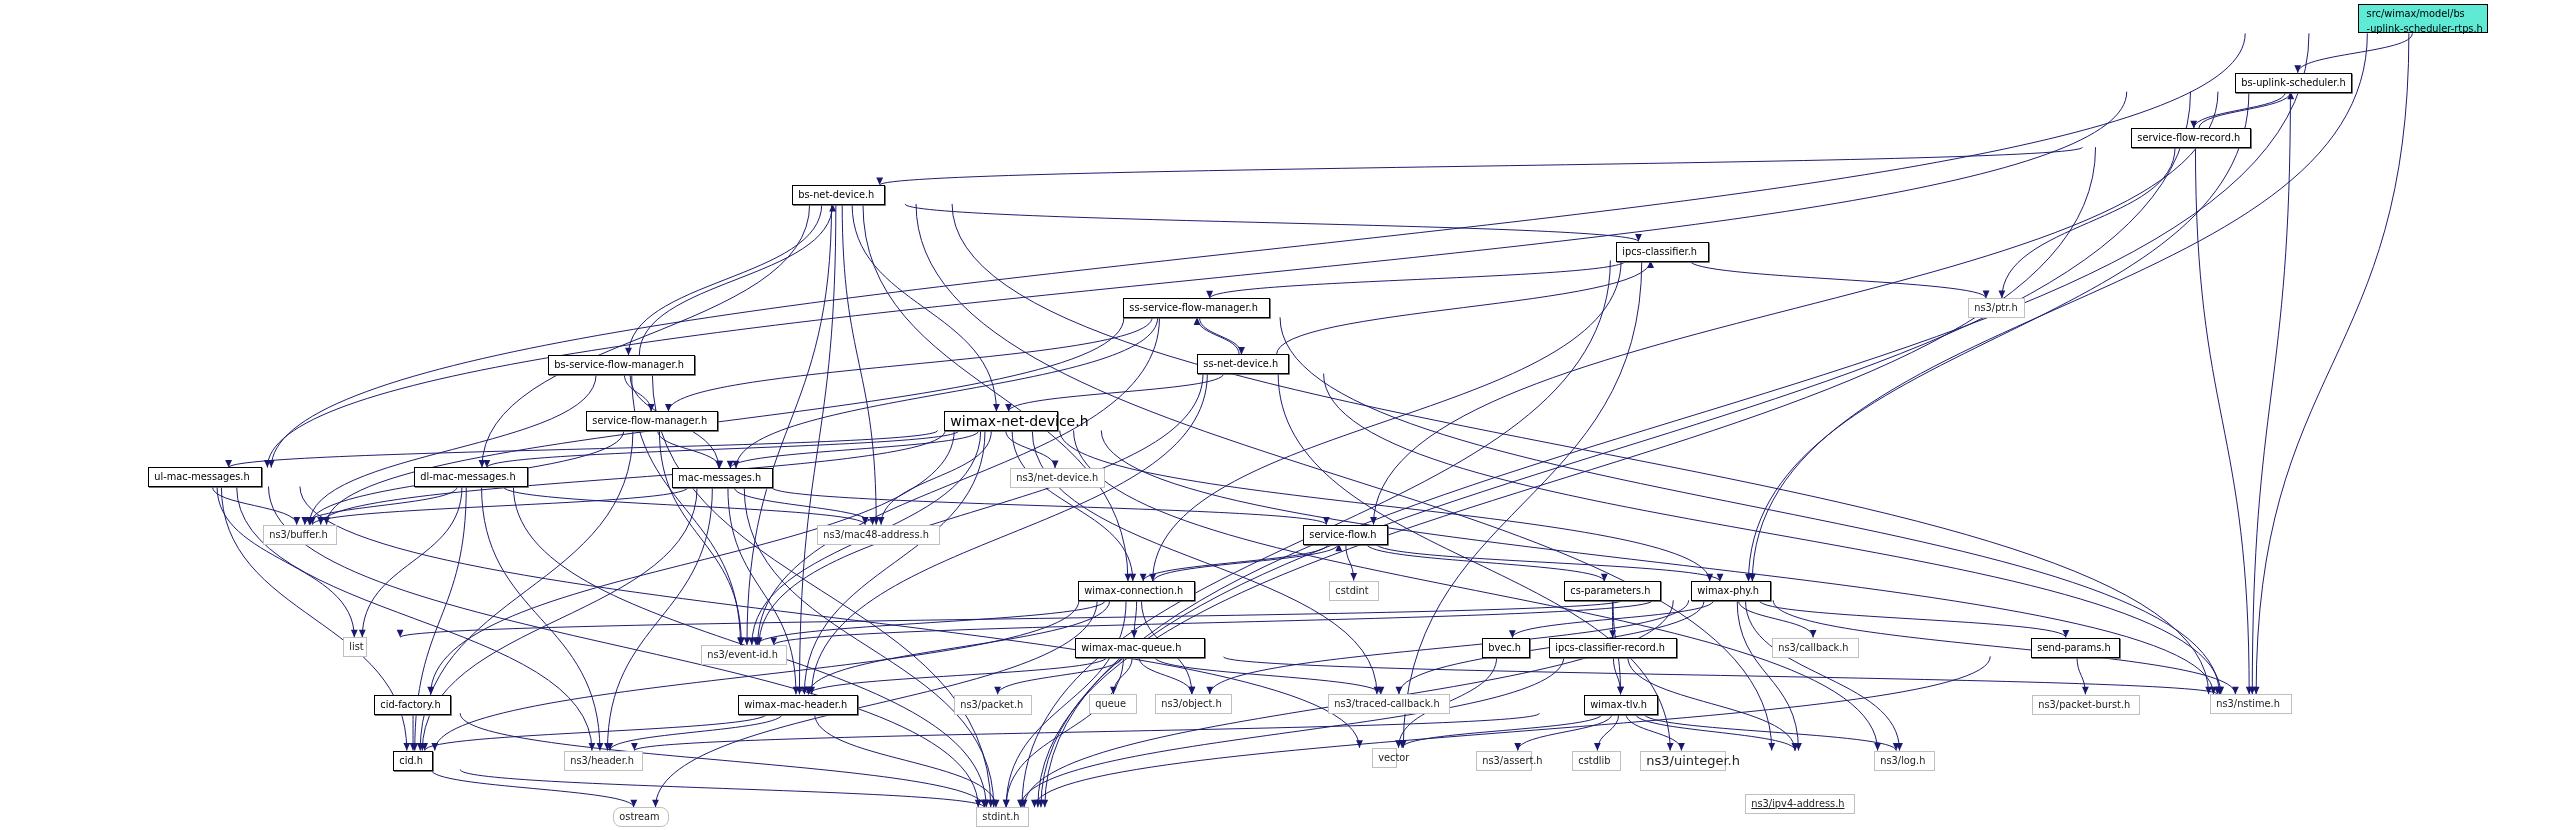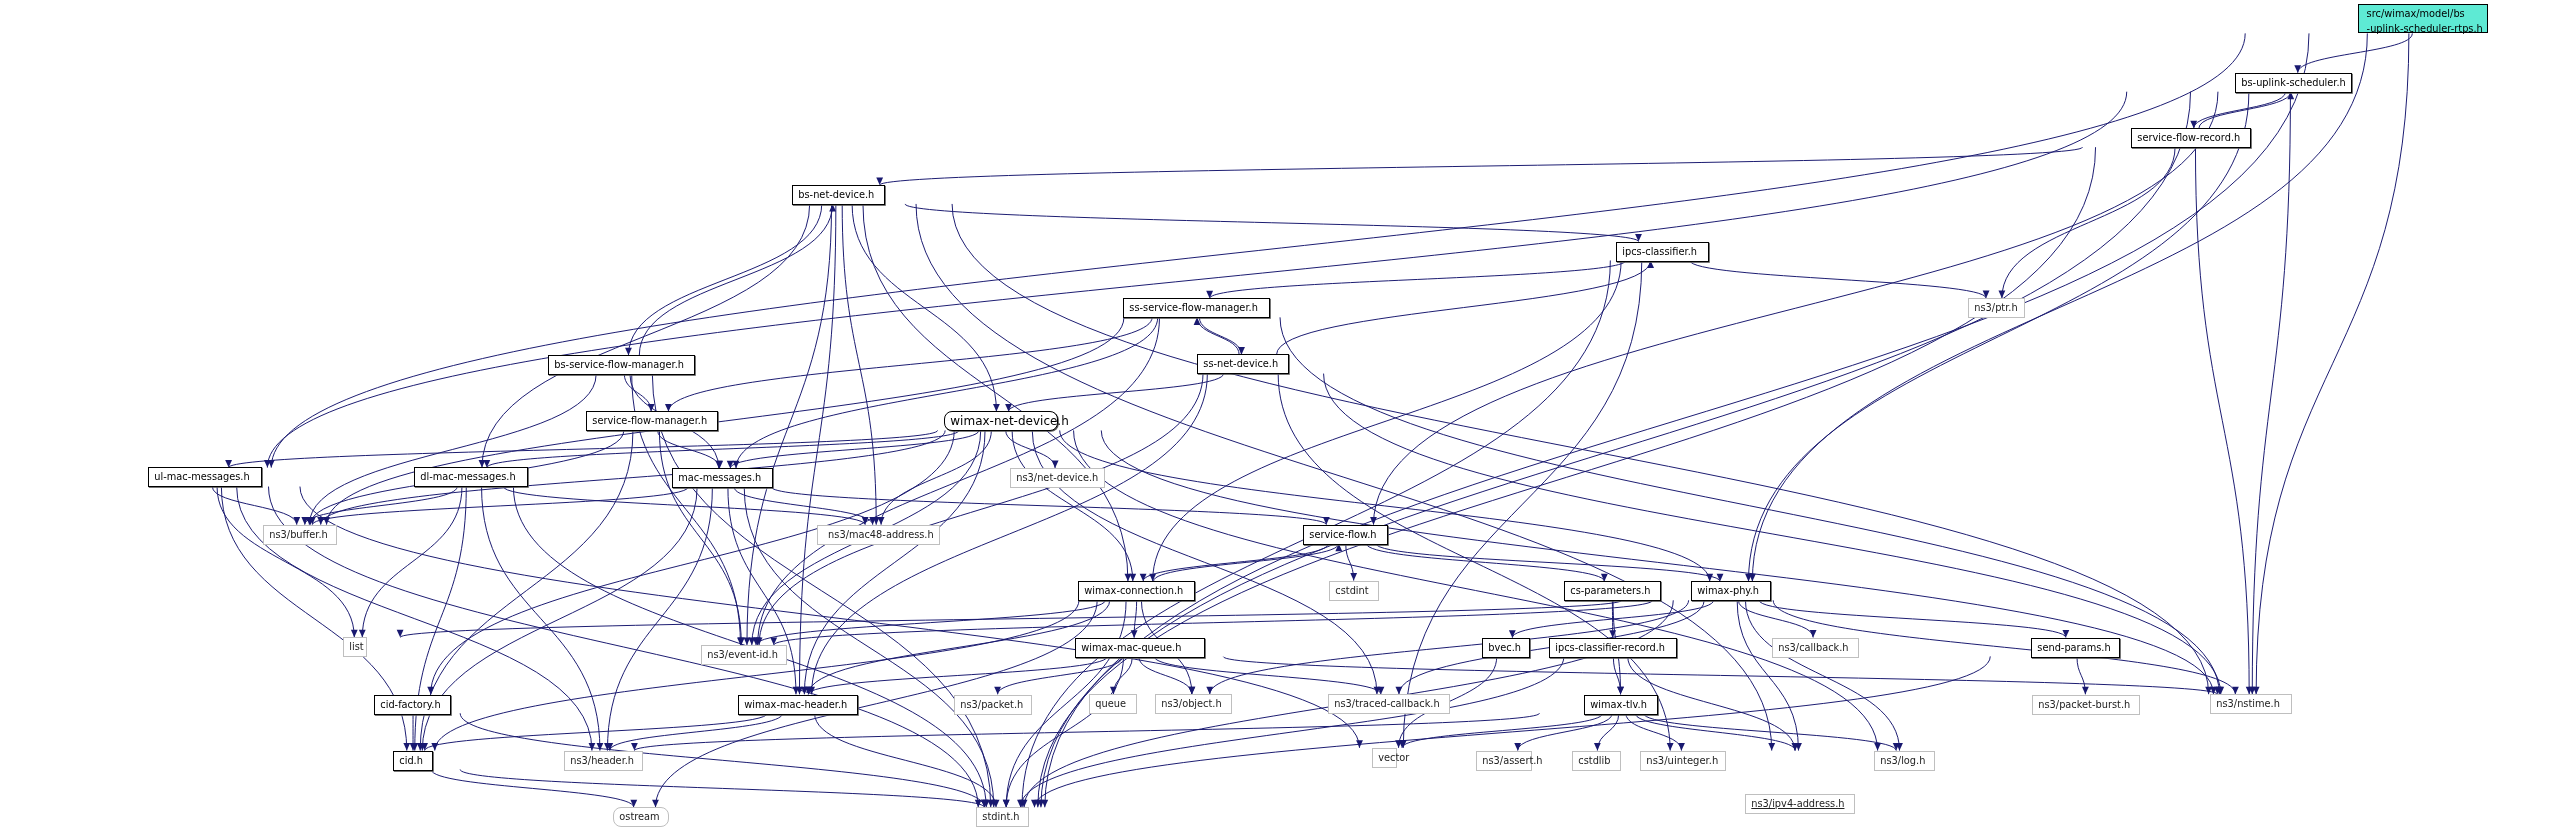--- a/index.html
+++ b/index.html
@@ -302,27 +302,27 @@
 -uplink-scheduler-rtps.h</div>
       <div class="node proj" style="left: 2235px; top: 73px; width: 117px; font-size: 9.8px;">bs-uplink-scheduler.h</div>
       <div class="node proj" style="left: 2131px; top: 128px; width: 120px; font-size: 9.8px;">service-flow-record.h</div>
       <div class="node proj" style="left: 792px; top: 185px; width: 93px; font-size: 9.8px;">bs-net-device.h</div>
       <div class="node proj" style="left: 1616px; top: 242px; width: 93px; font-size: 9.8px;">ipcs-classifier.h</div>
       <div class="node ext" style="left: 1968px; top: 298px; width: 57px; font-size: 9.8px;">ns3/ptr.h</div>
       <div class="node proj" style="left: 1123px; top: 298px; width: 147px; font-size: 9.8px;">ss-service-flow-manager.h</div>
       <div class="node proj" style="left: 1197px; top: 354px; width: 92px; font-size: 9.8px;">ss-net-device.h</div>
       <div class="node proj" style="left: 548px; top: 355px; width: 147px; font-size: 9.8px;">bs-service-flow-manager.h</div>
       <div class="node proj" style="left: 586px; top: 411px; width: 132px; font-size: 9.8px;">service-flow-manager.h</div>
-      <div class="node proj" style="left: 944px; top: 411px; width: 114px; font-size: 12px; border-radius: 8px;">wimax-net-device.h</div>
+      <div class="node proj" style="left: 944px; top: 411px; width: 114px; font-size: 14px;">wimax-net-device.h</div>
       <div class="node ext" style="left: 1010px; top: 468px; width: 95px; font-size: 9.8px;">ns3/net-device.h</div>
       <div class="node proj" style="left: 148px; top: 467px; width: 114px; font-size: 9.8px;">ul-mac-messages.h</div>
       <div class="node proj" style="left: 414px; top: 467px; width: 114px; font-size: 9.8px;">dl-mac-messages.h</div>
       <div class="node proj" style="left: 672px; top: 468px; width: 101px; font-size: 9.8px;">mac-messages.h</div>
       <div class="node ext" style="left: 263px; top: 525px; width: 74px; font-size: 9.8px;">ns3/buffer.h</div>
-      <div class="node ext" style="left: 817px; top: 525px; width: 123px; font-size: 9.8px; text-align: right;">ns3/mac48-address.h</div>
+      <div class="node ext" style="left: 817px; top: 525px; width: 123px; font-size: 9.8px;">ns3/mac48-address.h</div>
       <div class="node proj" style="left: 1303px; top: 525px; width: 85px; font-size: 9.8px;">service-flow.h</div>
       <div class="node ext" style="left: 1329px; top: 581px; width: 50px; font-size: 9.8px;">cstdint</div>
       <div class="node proj" style="left: 1078px; top: 581px; width: 117px; font-size: 9.8px;">wimax-connection.h</div>
       <div class="node proj" style="left: 1564px; top: 581px; width: 97px; font-size: 9.8px;">cs-parameters.h</div>
       <div class="node proj" style="left: 1691px; top: 581px; width: 80px; font-size: 9.8px;">wimax-phy.h</div>
       <div class="node ext" style="left: 343px; top: 637px; width: 24px; font-size: 9.8px;">list</div>
       <div class="node ext" style="left: 701px; top: 645px; width: 86px; font-size: 9.8px;">ns3/event-id.h</div>
       <div class="node proj" style="left: 1482px; top: 638px; width: 48px; font-size: 9.8px;">bvec.h</div>
       <div class="node proj" style="left: 1549px; top: 638px; width: 128px; font-size: 9.8px;">ipcs-classifier-record.h</div>
       <div class="node ext" style="left: 1772px; top: 638px; width: 87px; font-size: 9.8px;">ns3/callback.h</div>
@@ -335,20 +335,20 @@
       <div class="node ext" style="left: 1155px; top: 694px; width: 77px; font-size: 9.8px;">ns3/object.h</div>
       <div class="node ext" style="left: 1328px; top: 694px; width: 122px; font-size: 9.8px;">ns3/traced-callback.h</div>
       <div class="node ext" style="left: 2210px; top: 694px; width: 82px; font-size: 9.8px;">ns3/nstime.h</div>
       <div class="node proj" style="left: 1584px; top: 695px; width: 74px; font-size: 9.8px;">wimax-tlv.h</div>
       <div class="node ext" style="left: 2032px; top: 695px; width: 108px; font-size: 9.8px;">ns3/packet-burst.h</div>
       <div class="node proj" style="left: 393px; top: 751px; width: 40px; font-size: 9.8px;">cid.h</div>
       <div class="node ext" style="left: 564px; top: 751px; width: 79px; font-size: 9.8px;">ns3/header.h</div>
       <div class="node ext" style="left: 1372px; top: 748px; width: 25px; font-size: 9.8px;">vector</div>
       <div class="node ext" style="left: 1476px; top: 751px; width: 56px; font-size: 9.8px;">ns3/assert.h</div>
       <div class="node ext" style="left: 1572px; top: 751px; width: 49px; font-size: 9.8px;">cstdlib</div>
-      <div class="node ext" style="left: 1640px; top: 751px; width: 86px; font-size: 10px;">ns3/uinteger.h</div>
+      <div class="node ext" style="left: 1640px; top: 751px; width: 86px; font-size: 13px;">ns3/uinteger.h</div>
       <div class="node ext" style="left: 1745px; top: 794px; width: 110px; font-size: 9.8px; text-decoration: underline;">ns3/ipv4-address.h</div>
       <div class="node ext" style="left: 1874px; top: 751px; width: 61px; font-size: 9.8px;">ns3/log.h</div>
       <div class="node ext" style="left: 613px; top: 807px; width: 56px; font-size: 9.8px; border-radius: 8px;">ostream</div>
       <div class="node ext" style="left: 976px; top: 807px; width: 53px; font-size: 9.8px;">stdint.h</div>
     </div>
 </div>
 
 
 </body></html>

